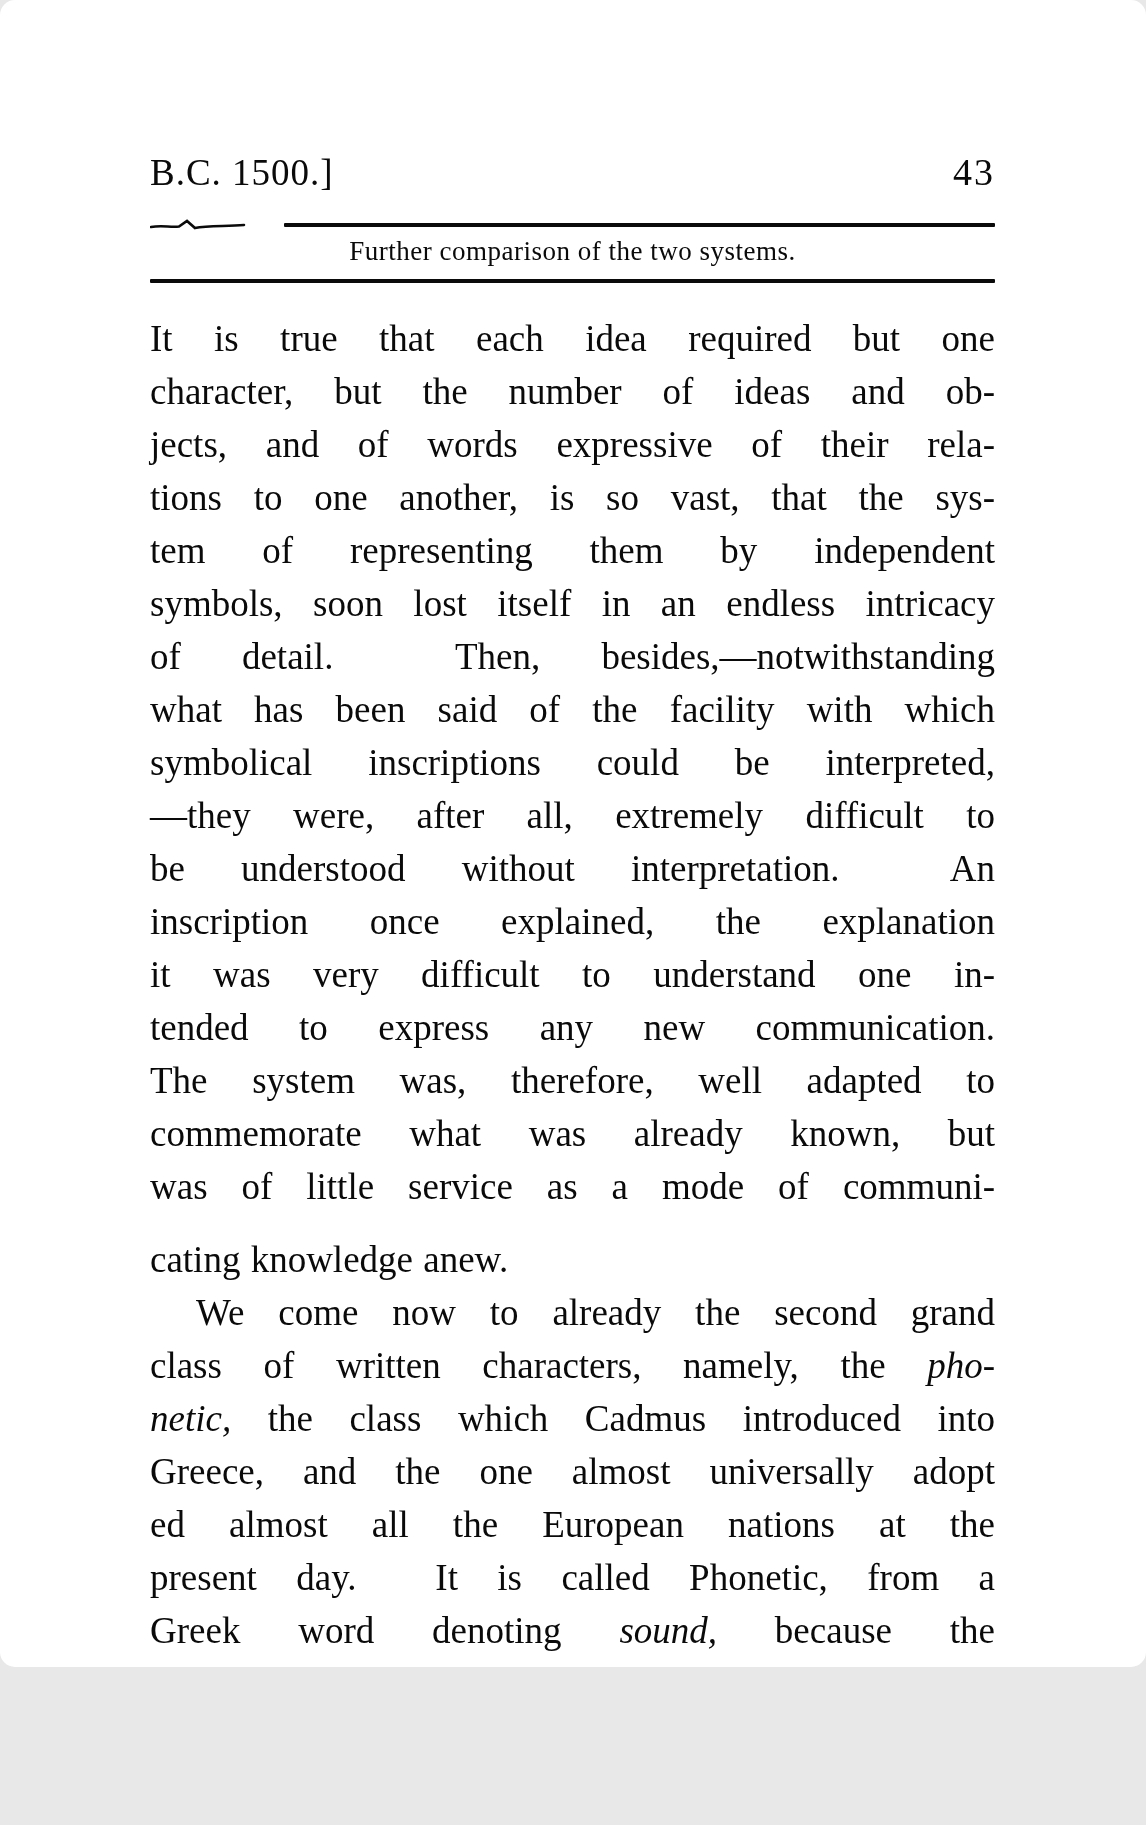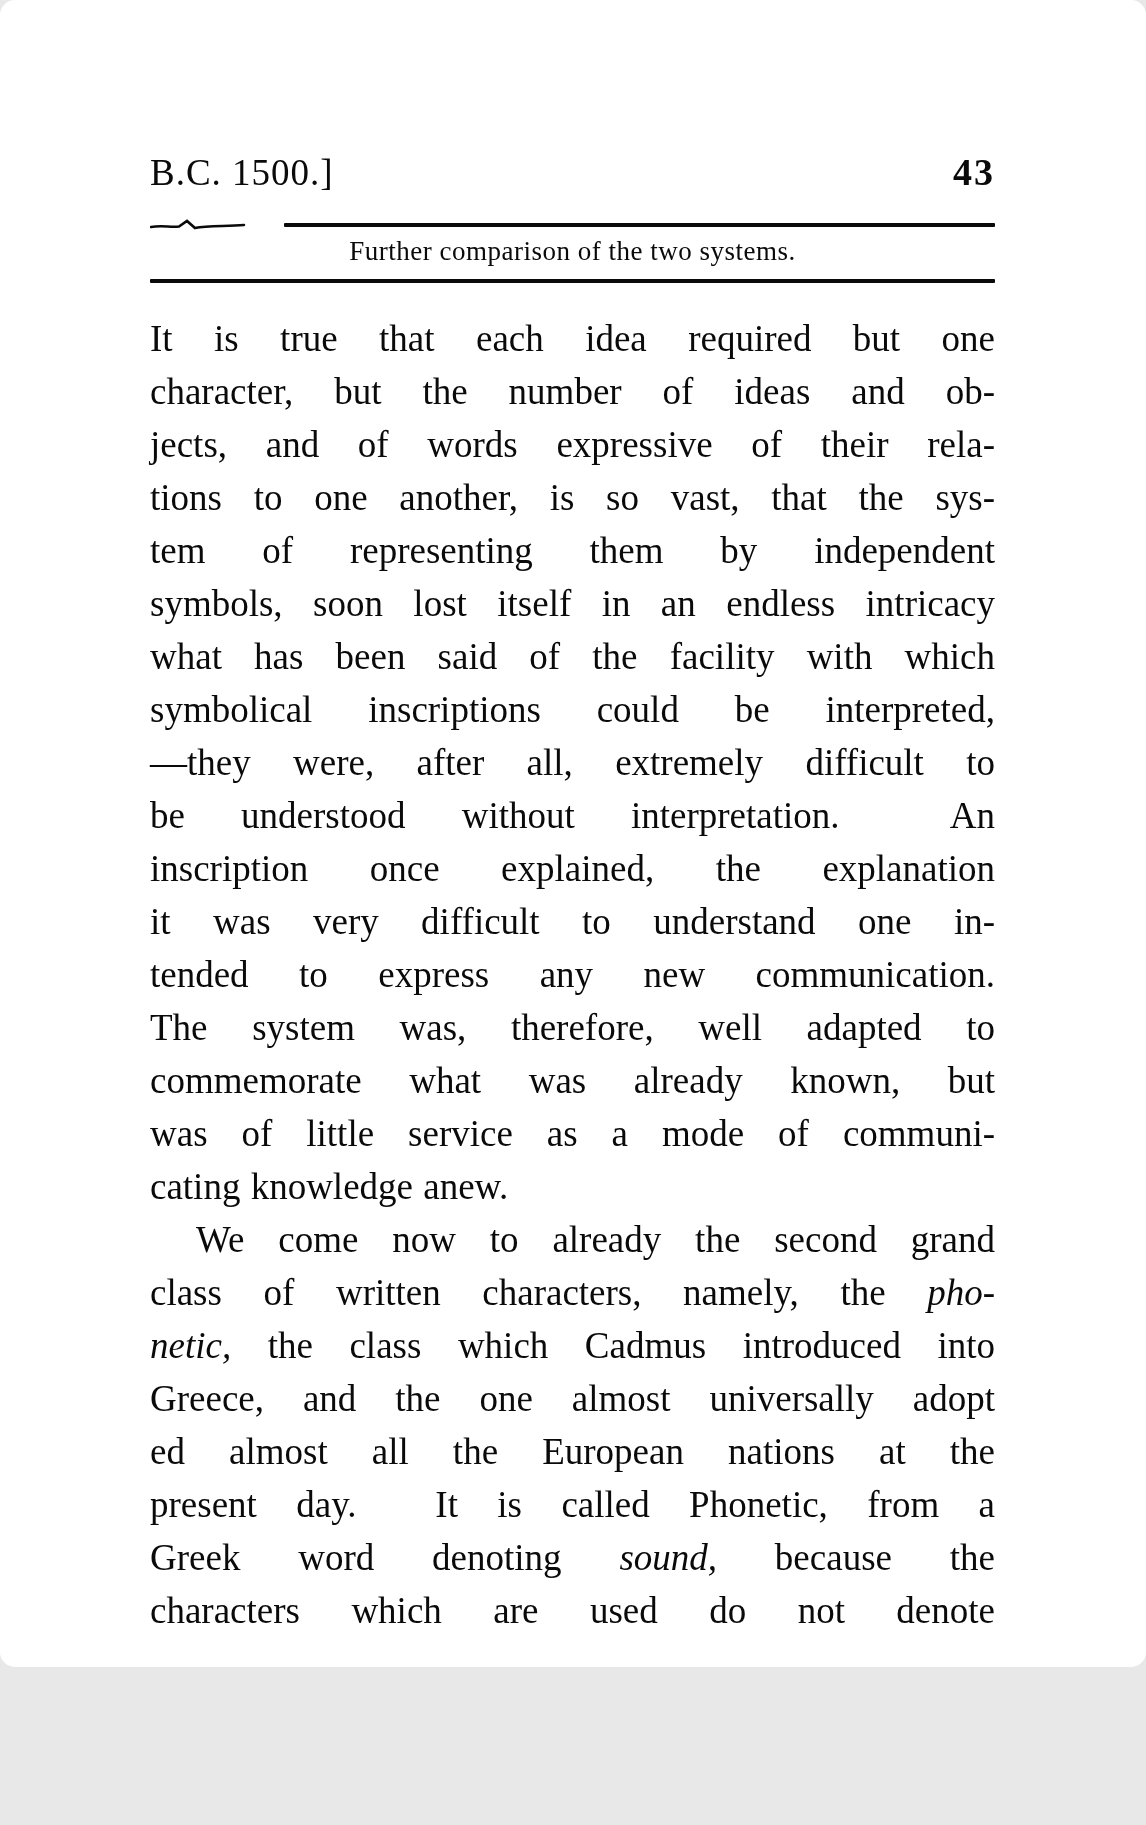--- a/index.html
+++ b/index.html
@@ -39,21 +39,21 @@
     flex: 1;
     text-align: center;
     font-variant: small-caps;
     font-size: 41px;
     letter-spacing: 7px;
     white-space: nowrap;
     transform: translateX(-14px);
   }
   .head-pageno {
     font-size: 38px;
-    font-weight: bold;
+    font-weight: normal;
     letter-spacing: 2px;
   }
   
   .rules-row {
     top: 219px;
     display: flex;
     align-items: center;
   }
   .squiggle {
     width: 96px;
@@ -89,20 +89,21 @@
     height: 53px;
     line-height: 53px;
     text-align: justify;
     text-align-last: justify;
     word-spacing: 1px;
     white-space: nowrap;
   }
   .bline.nojust {
     text-align: left;
     text-align-last: left;
+    margin-top: 20px;
   }
   .bline.indent {
     text-indent: 46px;
   }
   .it { font-style: italic; }
 </style>
 </head>
 <body>
 
 <div class="page">
@@ -124,20 +125,21 @@
 
   <div class="col section-rule"></div>
 
   <main class="col body-text" id="body-text">
       <div class="bline"><span>It is true that each idea required but one</span></div>
       <div class="bline"><span>character, but the number of ideas and ob-</span></div>
       <div class="bline"><span>jects, and of words expressive of their rela-</span></div>
       <div class="bline"><span>tions to one another, is so vast, that the sys-</span></div>
       <div class="bline"><span>tem of representing them by independent</span></div>
       <div class="bline"><span>symbols, soon lost itself in an endless intricacy</span></div>
+      <div class="bline"><span>of detail.&nbsp; Then, besides,—notwithstanding</span></div>
       <div class="bline"><span>what has been said of the facility with which</span></div>
       <div class="bline"><span>symbolical inscriptions could be interpreted,</span></div>
       <div class="bline"><span>—they were, after all, extremely difficult to</span></div>
       <div class="bline"><span>be understood without interpretation.&nbsp; An</span></div>
       <div class="bline"><span>inscription once explained, the explanation</span></div>
       <div class="bline"><span>it was very difficult to understand one in-</span></div>
       <div class="bline"><span>tended to express any new communication.</span></div>
       <div class="bline"><span>The system was, therefore, well adapted to</span></div>
       <div class="bline"><span>commemorate what was already known, but</span></div>
       <div class="bline"><span>was of little service as a mode of communi-</span></div>

